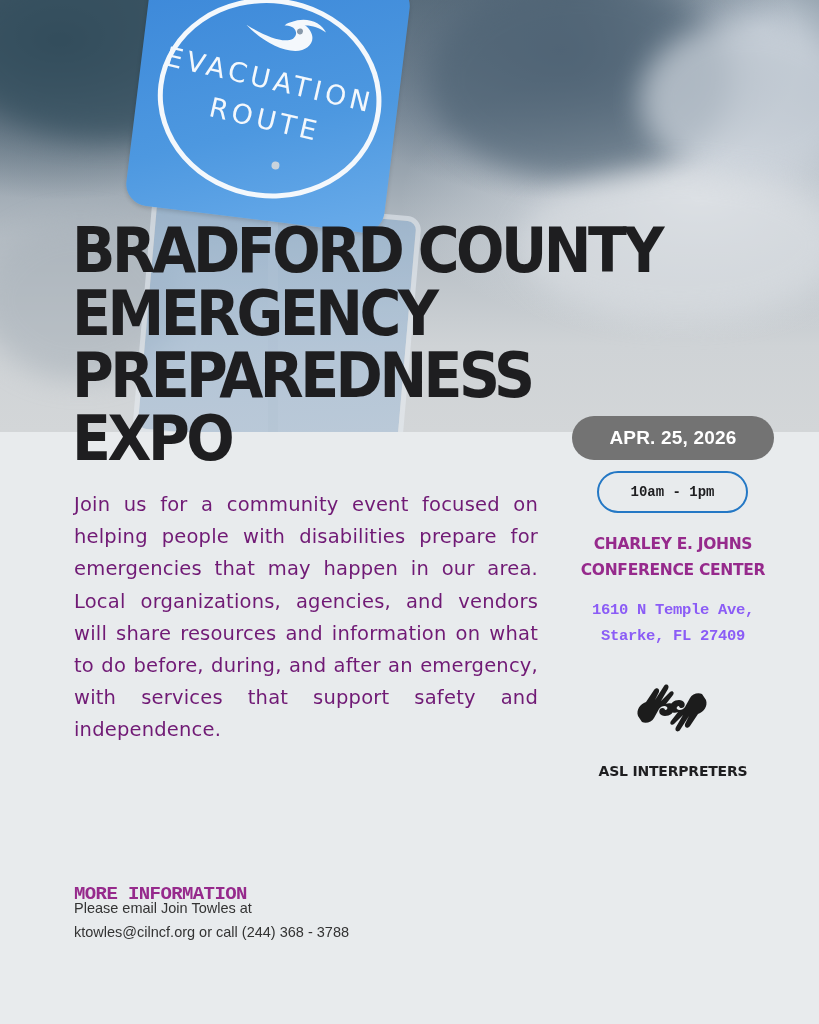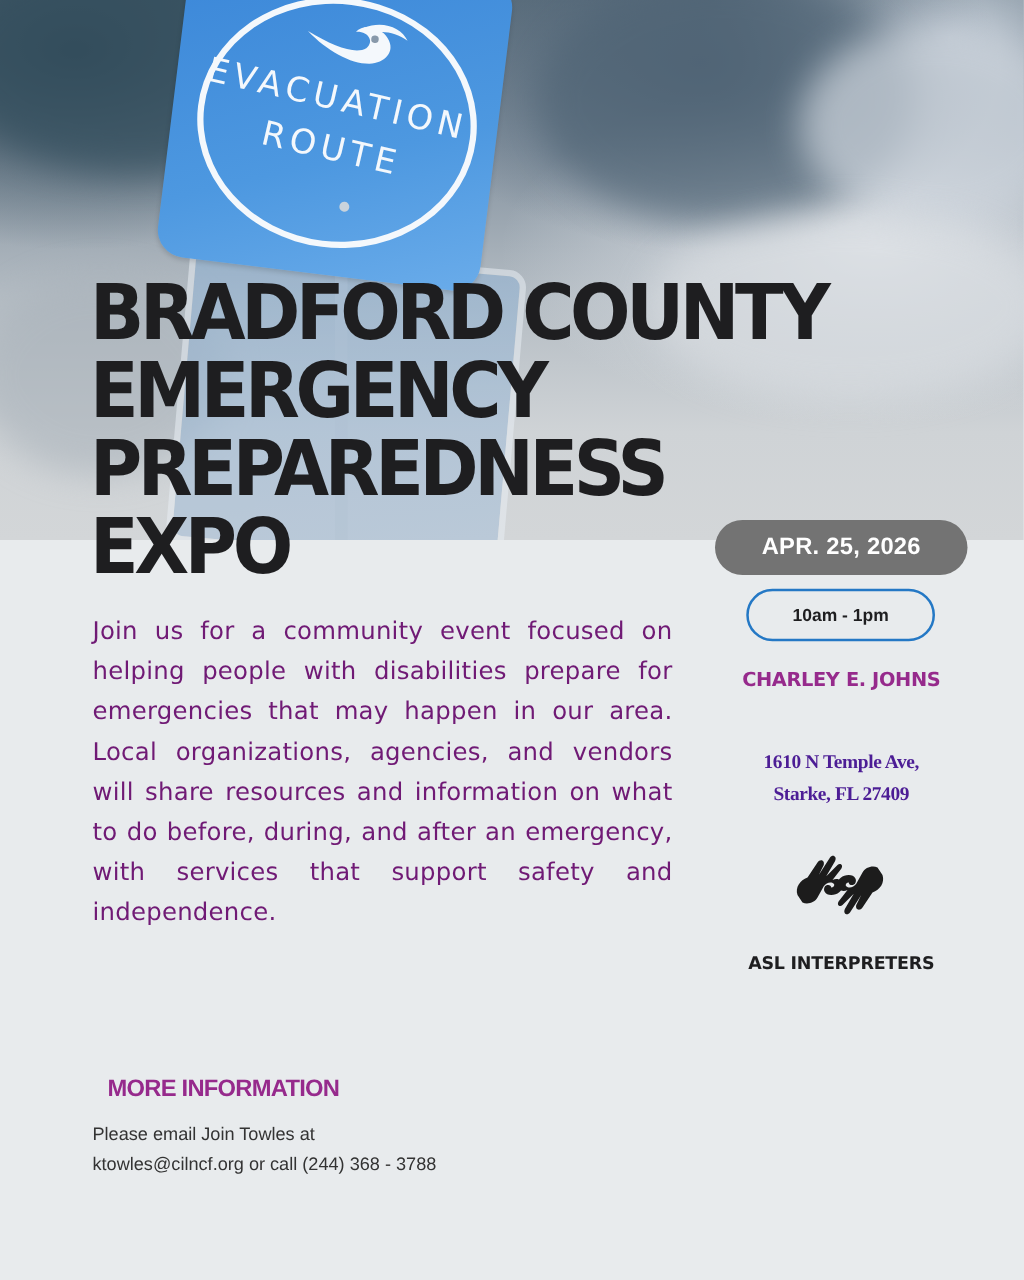--- a/index.html
+++ b/index.html
@@ -56,54 +56,54 @@
   .date-pill {
     position: absolute; left: 572px; top: 416px; width: 202px; height: 44px;
     background: #737373; border-radius: 22px;
     color: #ffffff; font-family: "Liberation Sans", sans-serif; font-weight: bold;
     font-size: 19px; display: flex; align-items: center; justify-content: center;
     letter-spacing: 0.2px;
   }
   .time-pill {
     position: absolute; left: 597px; top: 471px; width: 151px; height: 42px;
     border: 2px solid #2478c5; border-radius: 21px;
-    color: #1e1e20; font-family: Liberation Sans, sans-serif; font-weight: bold;
+    color: #1e1e20; font-family: Liberation Mono, monospace; font-weight: bold;
     font-size: 14px; display: flex; align-items: center; justify-content: center;
   }
   .venue {
     position: absolute; left: 560px; top: 531px; width: 226px;
     text-align: center; color: #962a8c;
     font-family: "DejaVu Sans", sans-serif; font-weight: bold;
     font-size: 15.5px; line-height: 26px; letter-spacing: -0.3px;
   }
   .address {
     position: absolute; left: 560px; top: 597px; width: 226px;
-    text-align: center; color: #4c1d95;
-    font-family: Liberation Serif, serif; font-weight: bold;
+    text-align: center; color: #8b5cf6;
+    font-family: Liberation Mono, monospace; font-weight: bold;
     font-size: 15.5px; line-height: 26px; letter-spacing: -0.3px;
   }
   .asl-icon {
     position: absolute; left: 634px; top: 680px; width: 76px; height: 56px;
   }
   .asl-text {
     position: absolute; left: 560px; top: 747px; width: 226px;
     text-align: center; color: #1e1e20;
     font-family: "DejaVu Sans", sans-serif; font-weight: bold;
     font-size: 14px; line-height: 24px; letter-spacing: -0.2px; margin-top: 12px;
   }
   .body-text {
     position: absolute; left: 74px; top: 489px; width: 464px;
     font-family: "DejaVu Sans", sans-serif; font-size: 19.5px; line-height: 32.2px;
     color: #701a75; text-align: justify; text-align-last: left;
     letter-spacing: 0.2px;
   }
   .more-title {
-    position: absolute; left: 74px; top: 861px;
-    color: #962a8c; font-family: Liberation Sans, sans-serif; font-weight: bold;
-    font-size: 19px; letter-spacing: -0.6px; margin-left: 12px;
+    position: absolute; left: 74px; top: 883px;
+    color: #962a8c; font-family: Liberation Mono, monospace; font-weight: bold;
+    font-size: 19px; letter-spacing: -0.6px;
   }
   .more-text {
     position: absolute; left: 74px; top: 896px; width: 340px;
     font-family: "Liberation Sans", sans-serif; font-size: 14.5px; line-height: 24px;
     color: #333333;
   }
 </style>
 </head>
 <body>
 
@@ -135,20 +135,21 @@
   <div>EMERGENCY</div>
   <div>PREPAREDNESS</div>
   <div>EXPO</div>
 </div>
 
 <div class="date-pill">APR. 25, 2026</div>
 <div class="time-pill">10am - 1pm</div>
 
 <div class="venue">
   <div>CHARLEY E. JOHNS</div>
+  <div>CONFERENCE CENTER</div>
 </div>
 
 <div class="address">
   <div>1610 N Temple Ave,</div>
   <div>Starke, FL 27409</div>
 </div>
 
 <svg class="asl-icon" viewBox="0 0 76 56">
 
   <path d="M4 36 C 2 30, 6 24, 12 22 L 20 10 C 22 7, 26 8, 25 12 L 21 20 L 30 6 C 32 3, 36 5, 34 9 L 27 21 L 36 12 C 38 10, 41 12, 39 15 L 32 24 C 36 22, 40 24, 40 28 C 40 33, 36 36, 31 36 C 26 36, 24 32, 26 29 C 28 27, 31 28, 31 30 C 33 30, 34 28, 33 27 C 31 25, 27 26, 25 29 L 20 38 C 18 42, 12 44, 8 42 Z" fill="#1c1c1c"></path>

